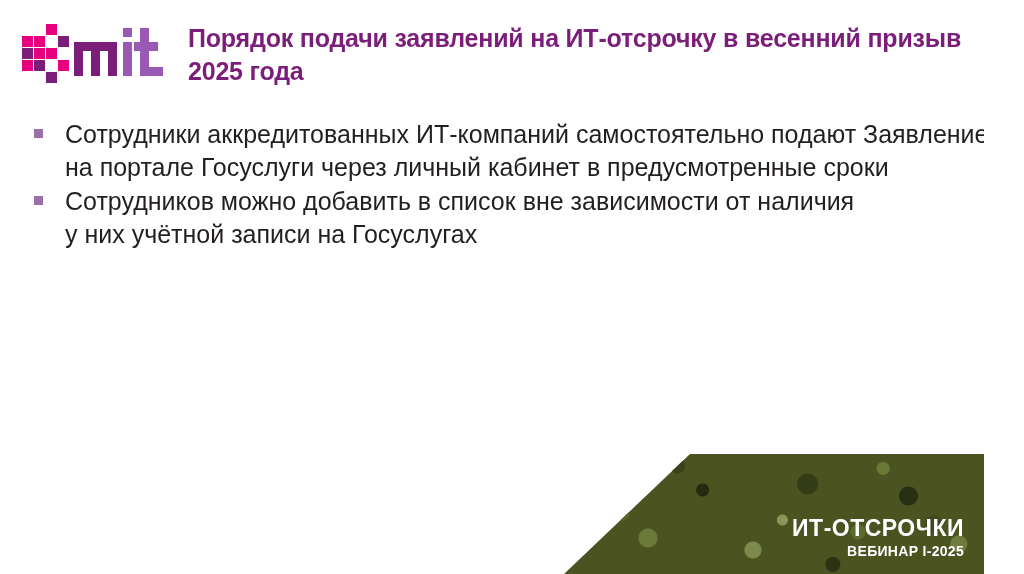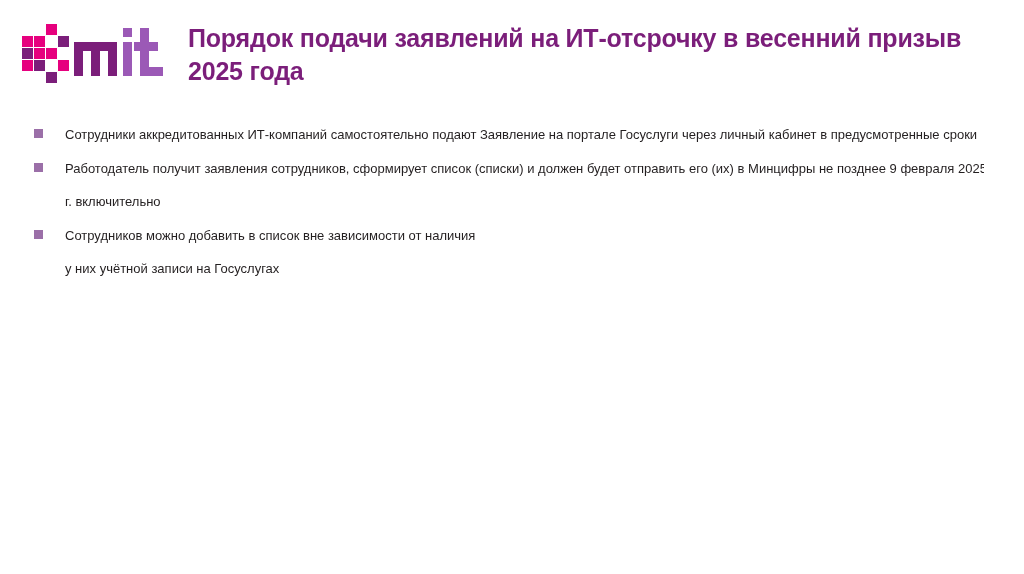--- a/index.html
+++ b/index.html
@@ -67,21 +67,21 @@
     flex: 0 0 auto;
     width: 9px;
     height: 9px;
     background: #9B6FA8;
     margin-top: 11px;
     margin-right: 22px;
     margin-left: 4px;
   }
   .bullet-text {
     flex: 1 1 auto;
-    font-size: 13px;
+    font-size: 25px;
     line-height: 33px;
     color: #231F20;
     white-space: pre-line;
   }
 
   
   .corner {
     position: absolute;
     right: 0;
     bottom: 0;
@@ -173,29 +173,32 @@
     <div class="title">Порядок подачи заявлений на ИТ-отсрочку в весенний призыв 2025 года</div>
   </div>
 
   <div class="bullets">
 
     <div class="bullet-row">
       <span class="bullet-marker"></span>
       <span class="bullet-text">Сотрудники аккредитованных ИТ-компаний самостоятельно подают Заявление на портале Госуслуги через личный кабинет в предусмотренные сроки</span>
     </div>
 
-    <div class="bullet-row">
-      <span class="bullet-marker"></span>
-      <span class="bullet-text">Работодатель получит заявления сотрудников, сформирует список (списки) и должен будет отправить его (их) в Минцифры не позднее 9 февраля 2025 г. включительно</span>
-    </div>
 
 
     <div class="bullet-row">
       <span class="bullet-marker"></span>
       <span class="bullet-text">Сотрудников можно добавить в список вне зависимости от наличия
 у них учётной записи на Госуслугах</span>
     </div>
 
 
   </div>
 
+  <div class="corner">
+    <div class="camo"></div>
+    <div class="corner-labels">
+      <div class="corner-title">ИТ-ОТСРОЧКИ</div>
+      <div class="corner-sub">ВЕБИНАР I-2025</div>
+    </div>
+  </div>
 
 </div>
 
 </body></html>

